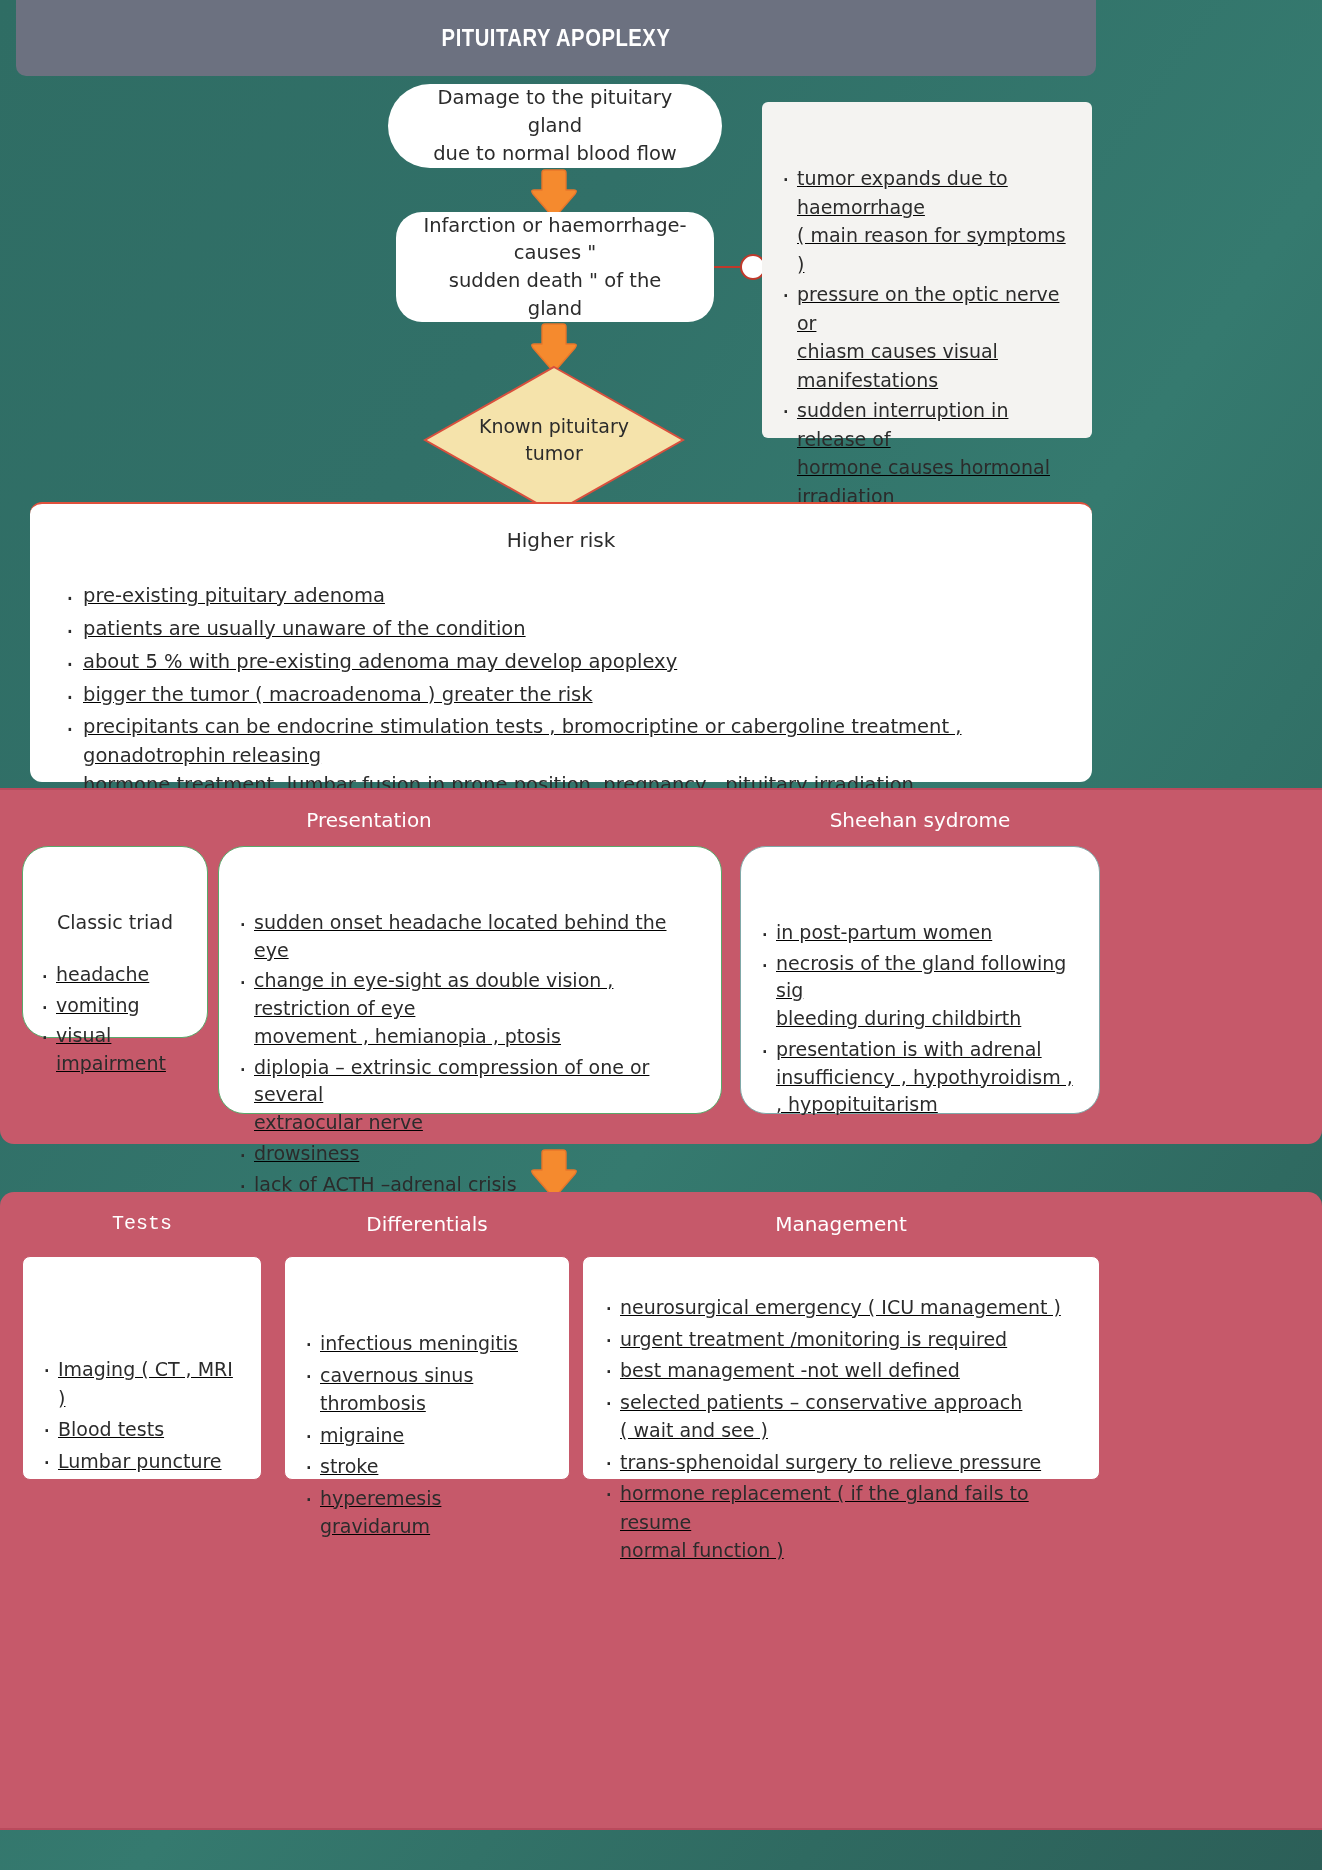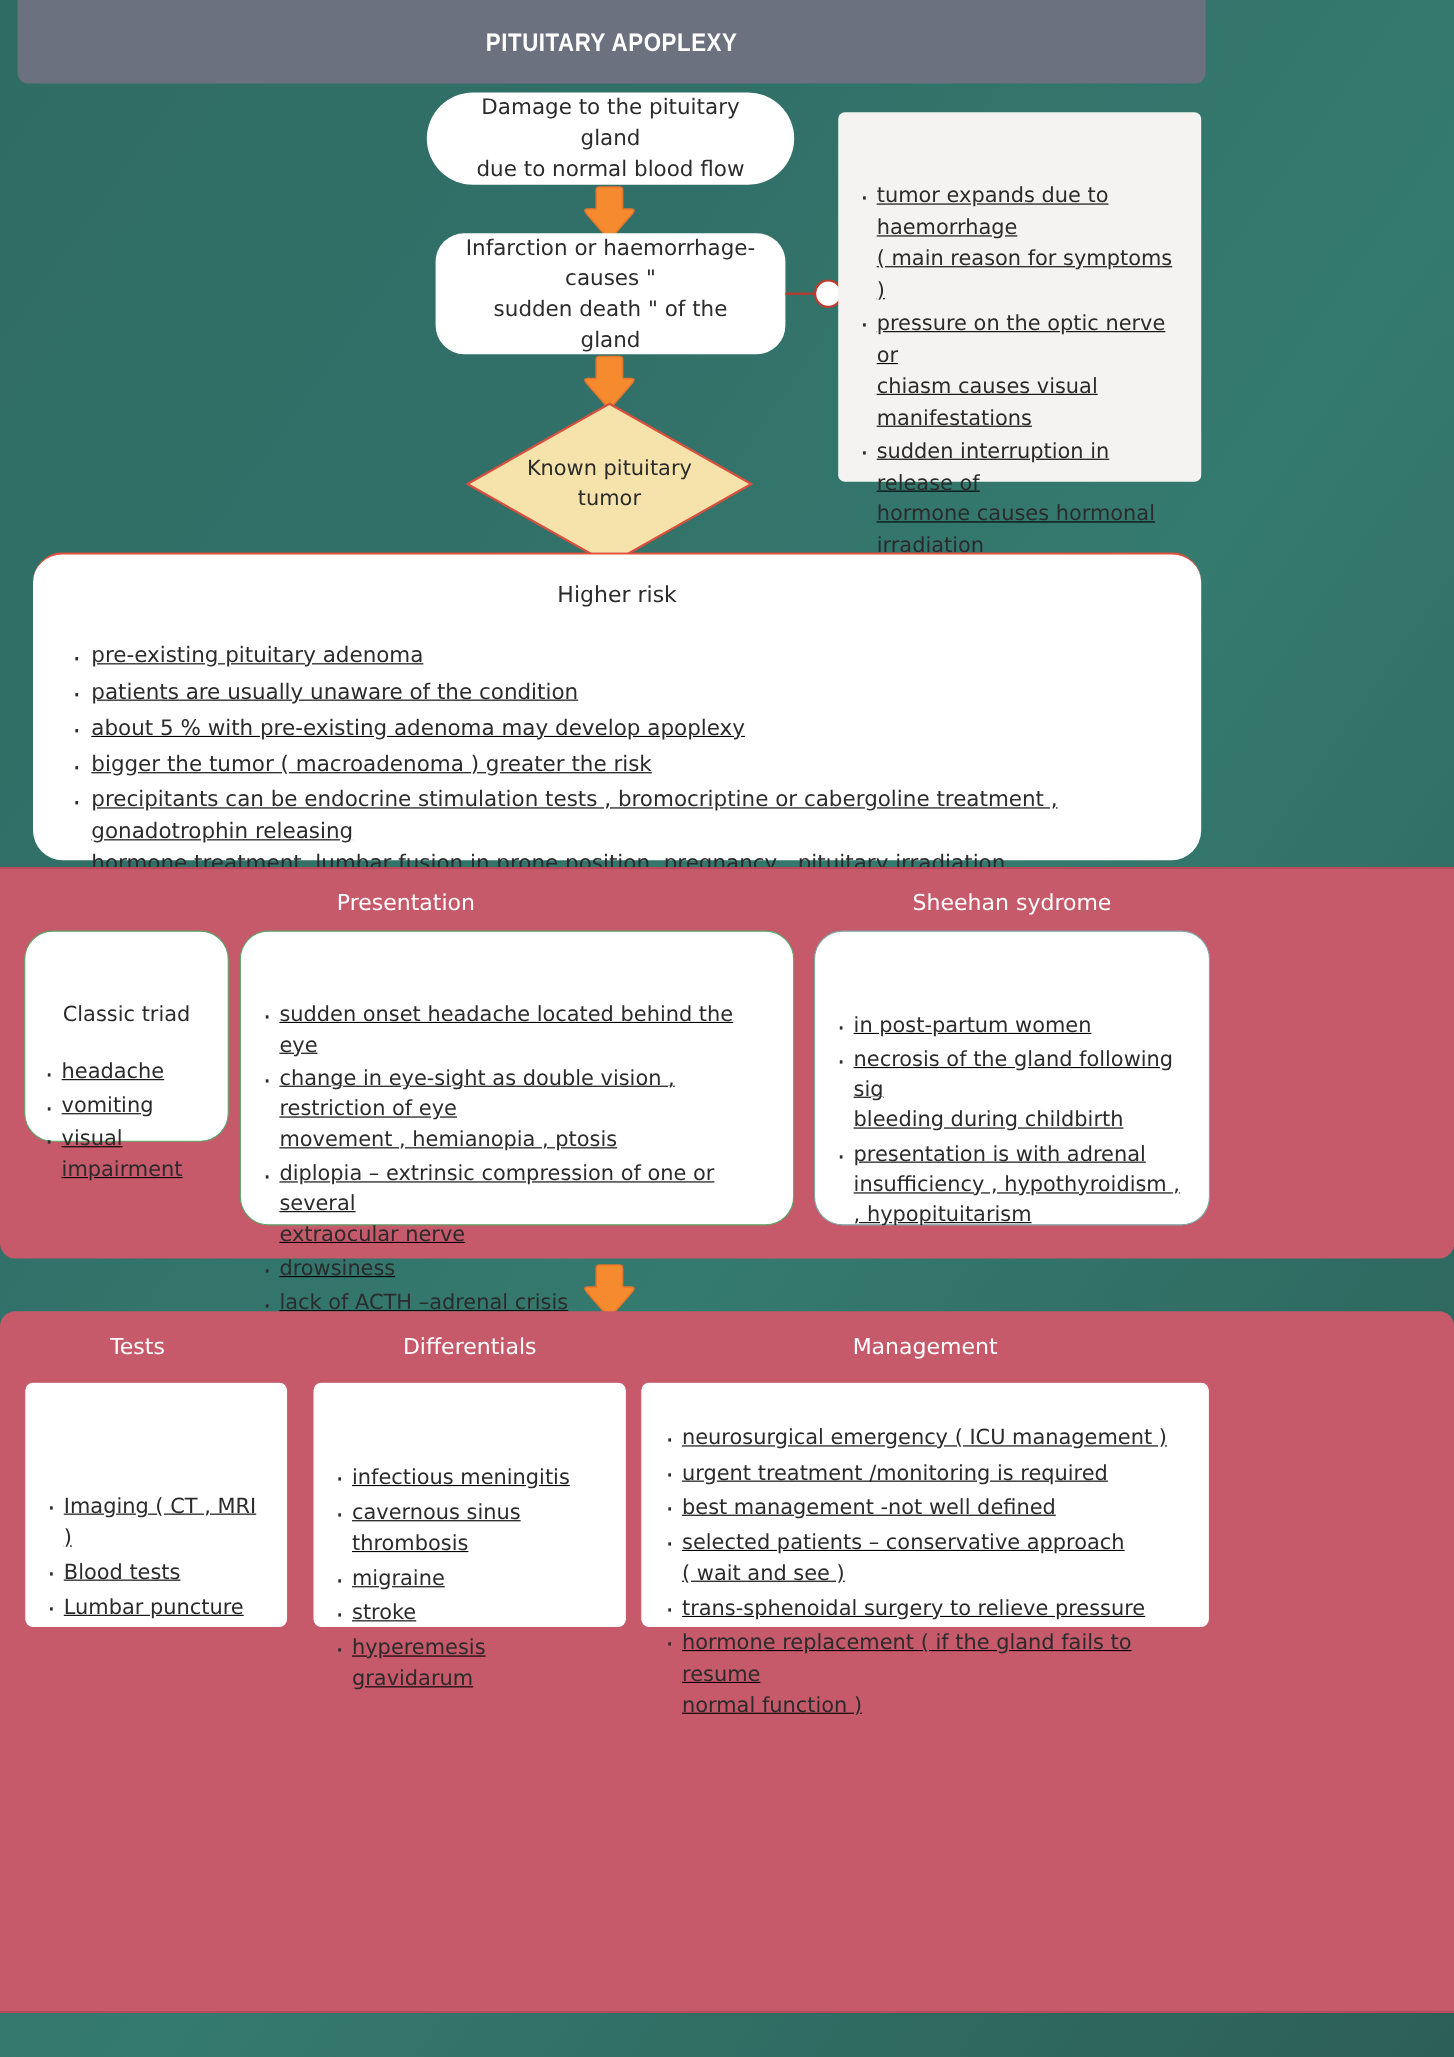--- a/index.html
+++ b/index.html
@@ -133,21 +133,21 @@
     text-align: center;
     font-size: 19px;
     color: #2b2b2b;
     line-height: 1.4;
   }
 
   
   .panel-risk {
     position: absolute;
     background: #ffffff;
-    border-radius: 27px;
+    border-radius: 12px;
     border-top: 2px solid #e0503c;
     box-sizing: border-box;
     padding: 24px 34px 22px 34px;
   }
   .panel-risk .heading {
     text-align: center;
     font-size: 20px;
     color: #2b2b2b;
     margin-bottom: 30px;
   }
@@ -348,21 +348,21 @@
   </div>
 
   <div class="arrow" style="left:527px; top:1148px;">
     <svg width="54" height="54" viewBox="0 0 54 54">
       <path d="M18 2 L36 2 Q39 2 39 5 L39 22 L47 22 Q51 22 48 26 L29 48 Q27 51 25 48 L6 26 Q3 22 7 22 L15 22 L15 5 Q15 2 18 2 Z" fill="#f58a2e" stroke="#e8762a" stroke-width="1.4" stroke-linejoin="round"></path>
     </svg>
   </div>
 
   <div class="band-red rounded-top" style="top:1192px; height:638px; border-bottom:2px solid #b94a5c;"></div>
 
-  <div class="band-heading" style="left:5px; top:1212px; width:240px;">Tests</div>
+  <div class="band-heading" style="left:22px; top:1212px; width:240px;font-family:Liberation Mono, monospace;">Tests</div>
   <div class="band-heading" style="left:284px; top:1212px; width:286px;">Differentials</div>
   <div class="band-heading" style="left:582px; top:1212px; width:518px;">Management</div>
 
   <div class="card-white" style="left:22px; top:1256px; width:240px; height:224px; border:1.5px solid #c6596a; border-radius:8px; padding:18px 18px;">
     <ul class="bullets" style="font-size:19px; line-height:1.5; padding-top:80px;">
       <li>Imaging ( CT , MRI )</li>
       <li>Blood tests</li>
       <li>Lumbar puncture</li>
     </ul>
   </div>

